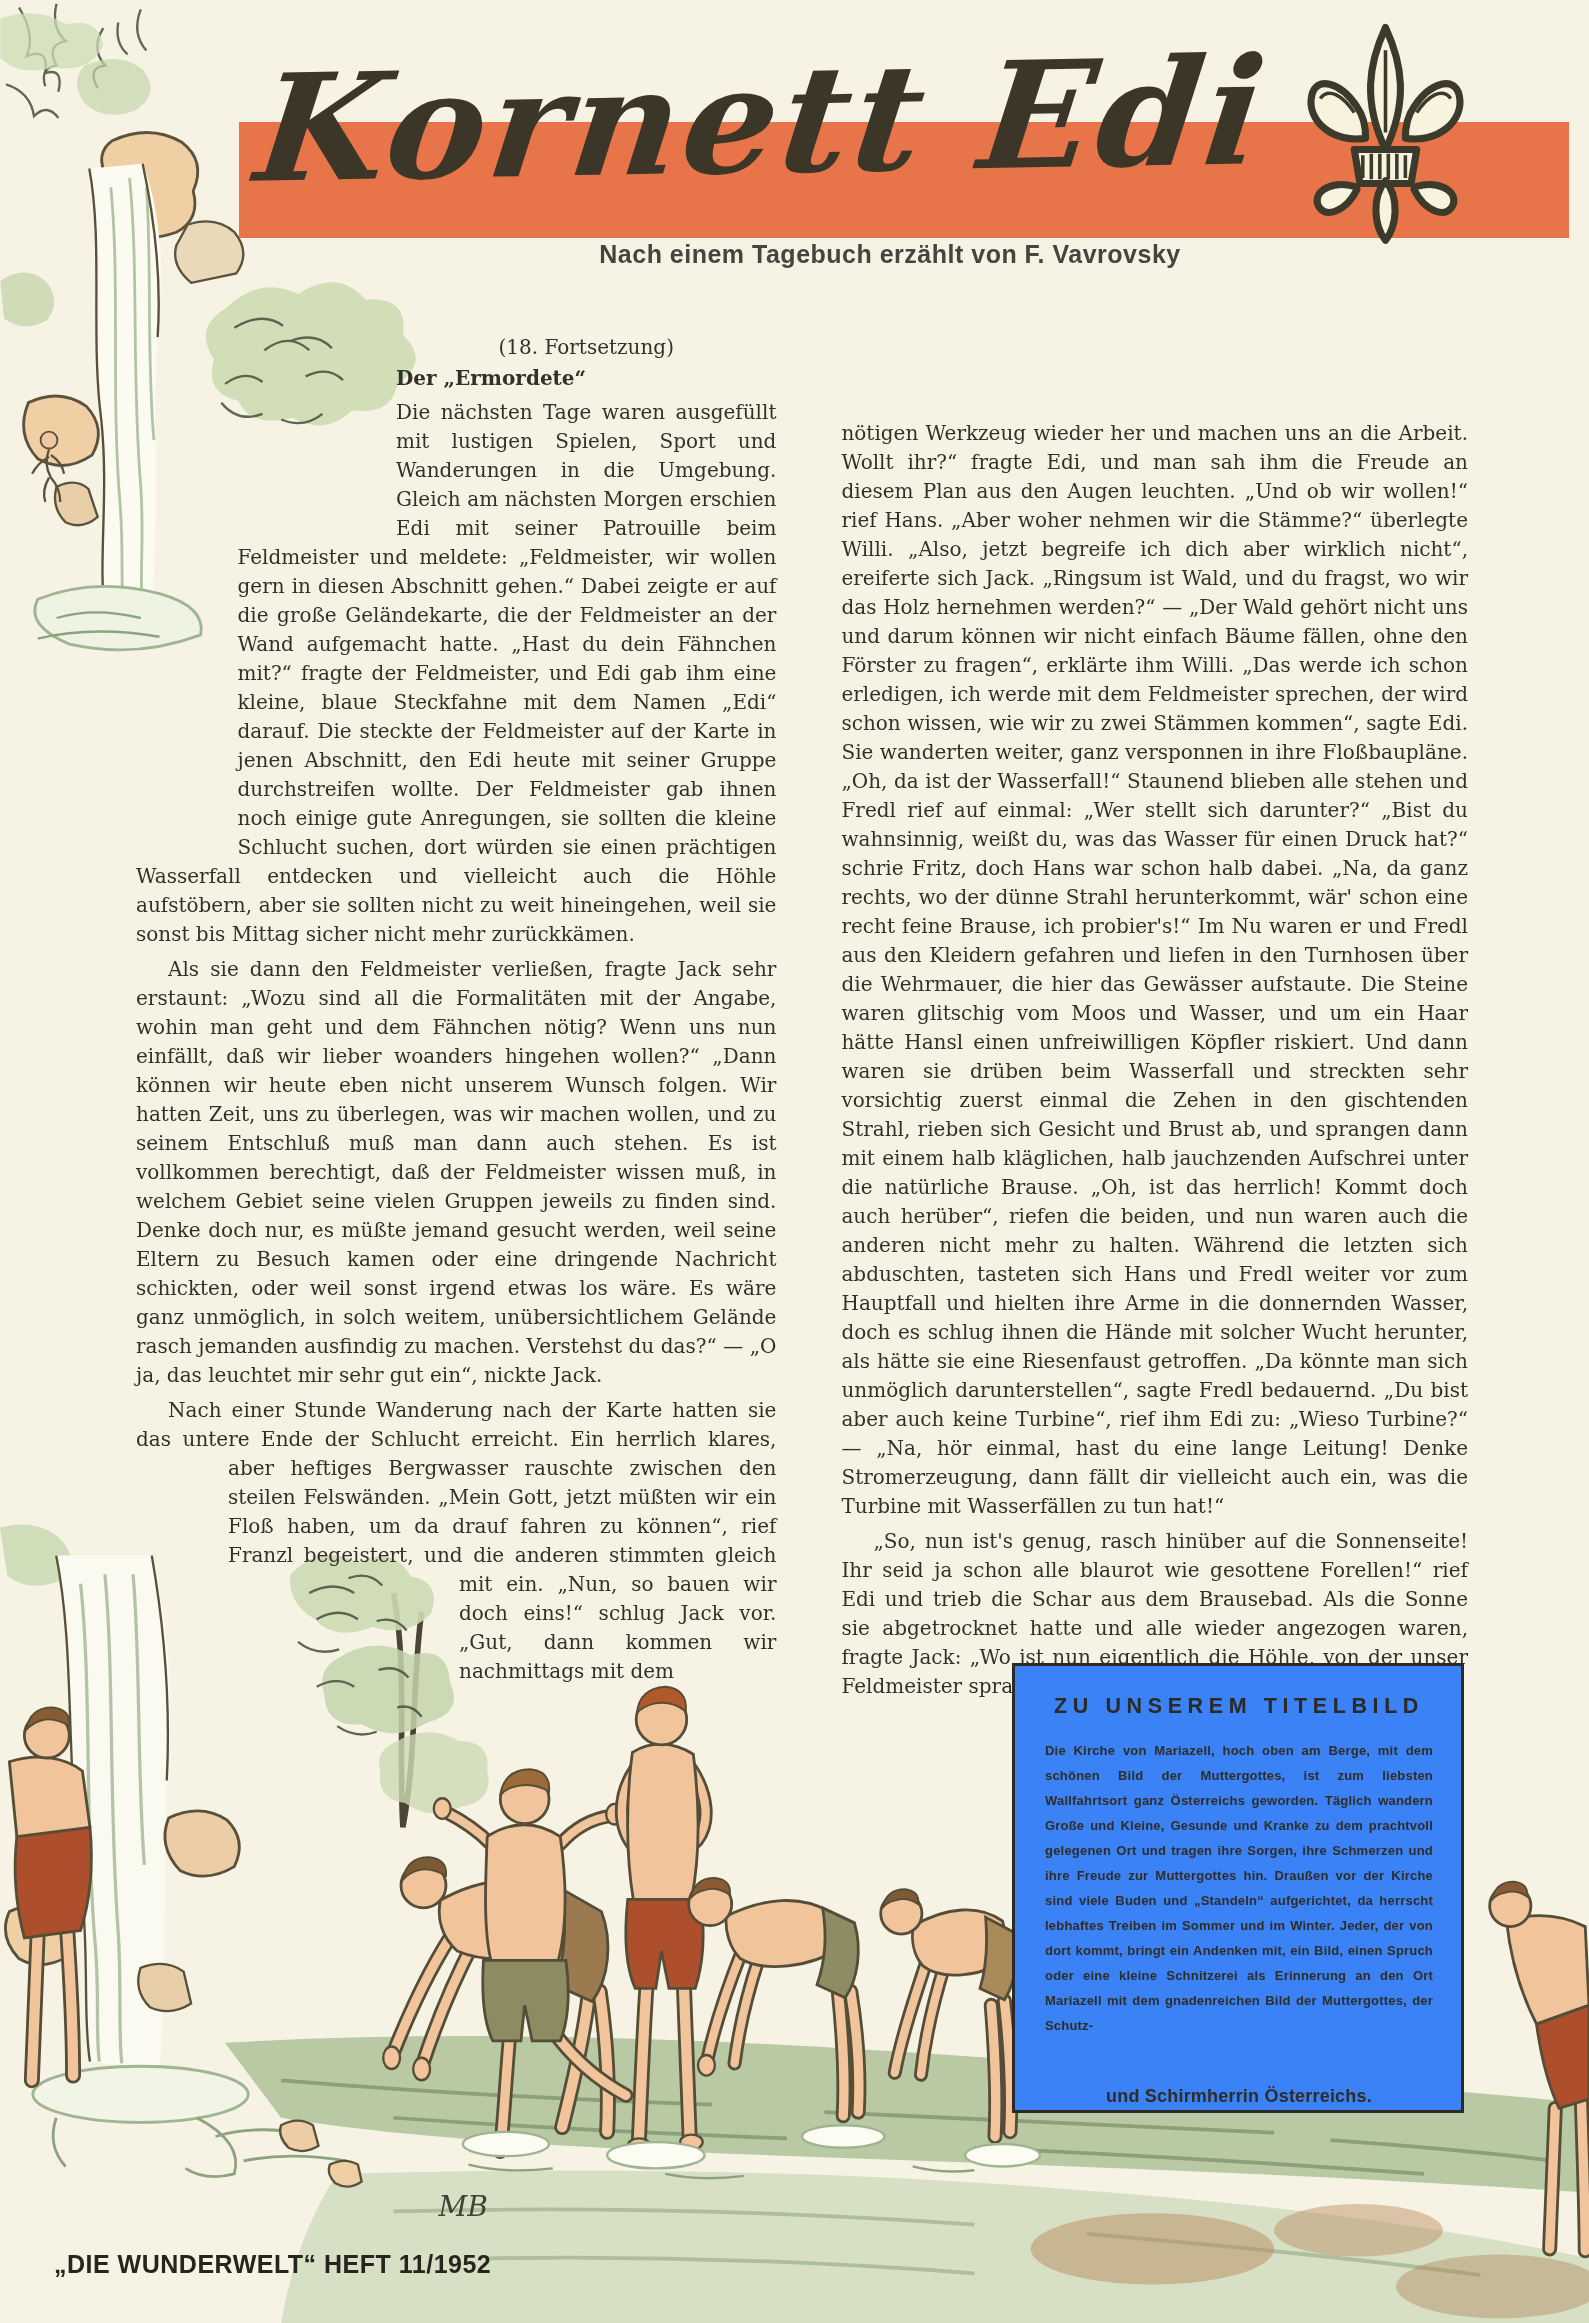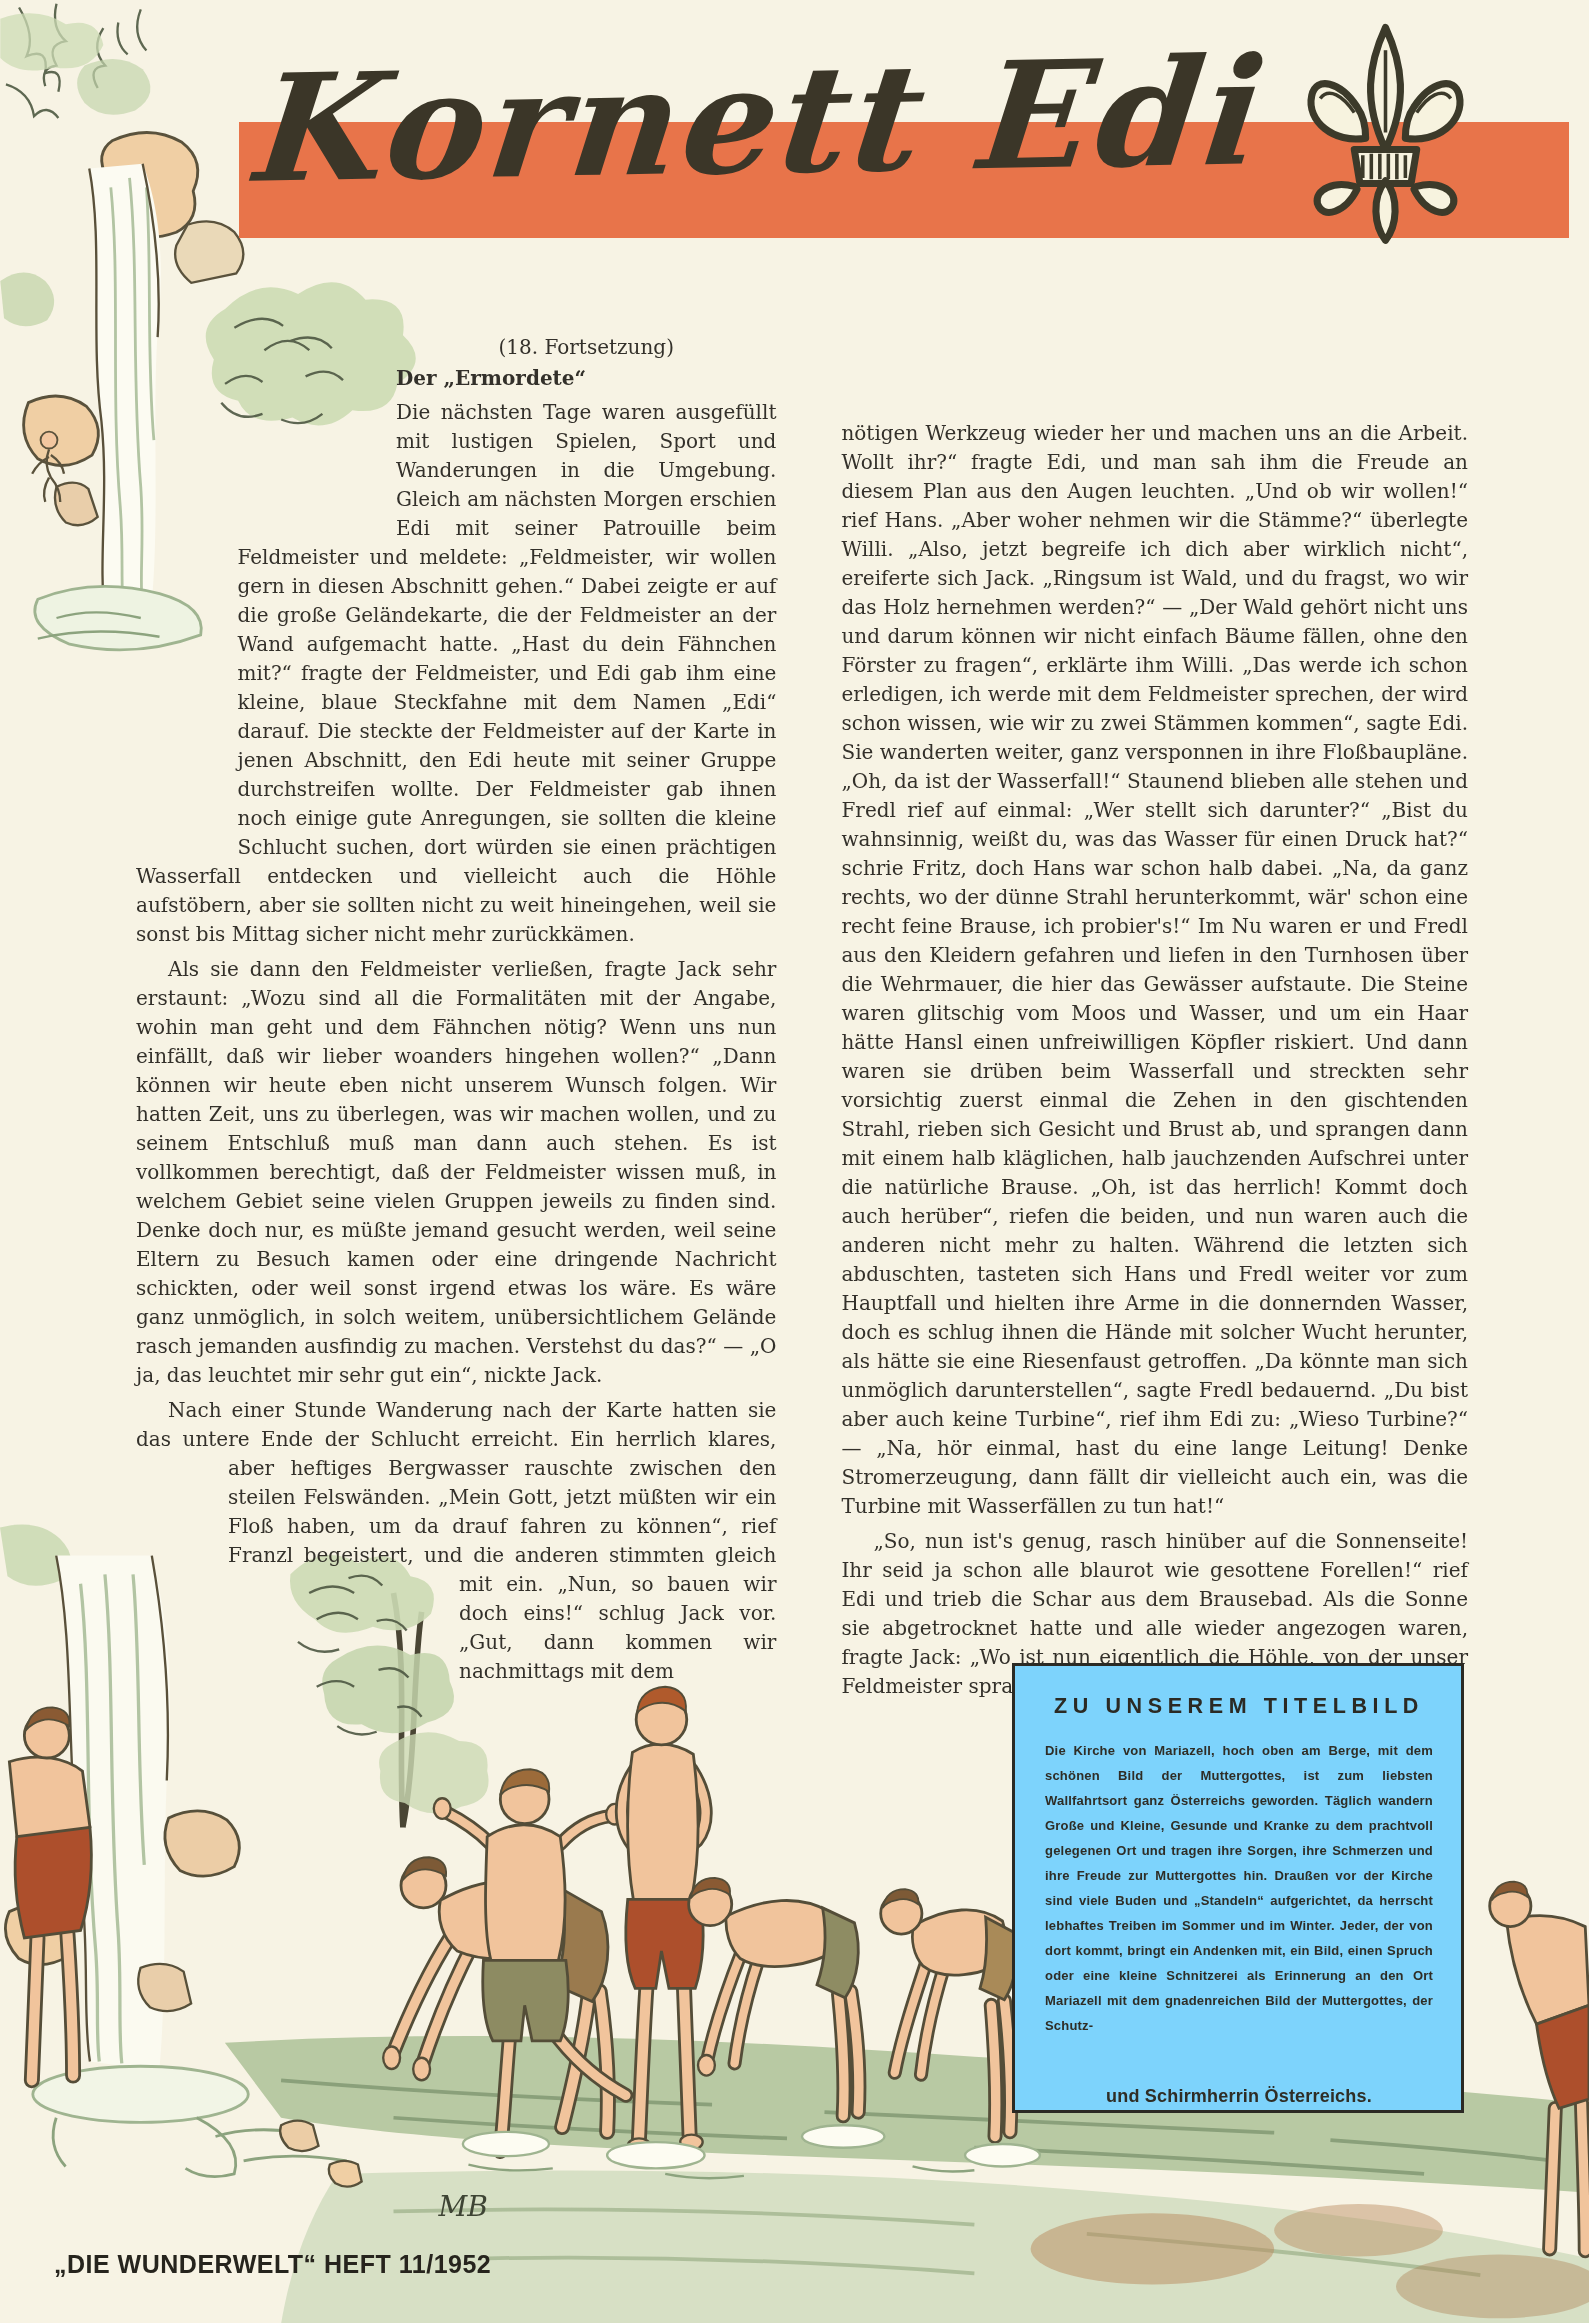--- a/index.html
+++ b/index.html
@@ -55,21 +55,21 @@
     shape-outside:polygon(0 0,260px 0,260px 178px,94px 178px,94px 525px,0 525px);
     shape-margin:7.5px;
   }
   .floatA{float:left;width:92px;height:90px;}
   .floatB{float:left;width:323px;height:187px;}
   
   .titelbild{
     position:absolute;left:1012px;top:1663px;width:452px;height:450px;
     box-sizing:border-box;
     border:3.7px solid #2b2a24;
-    background:#7dd3fc;
+    background:#3b82f6;
     padding:28px 28px 19px 30px;
     z-index:6;
     font-family:"Liberation Sans", sans-serif;
   }
   .titelbild h3{
     margin:0 0 19px 0;text-align:center;
     font-size:21.5px;letter-spacing:5.6px;font-weight:bold;color:#2b2a24;
   }
   .titelbild .box-body{
     margin:0;font-size:13px;line-height:25px;font-weight:bold;
@@ -125,20 +125,21 @@
     </g>
     <path d="M40,640 q60,-24 130,-6 q50,14 44,44 q-70,26 -140,10 q-48,-20 -34,-48 z" fill="#eef3e2" stroke="#9fb490" stroke-width="3"></path>
     <g stroke="#8ca37e" stroke-width="2.5" fill="none">
       <path d="M60,660 q40,-12 90,0 m-110,22 q60,-14 130,-2"></path>
     </g>
     <path d="M0,300 q26,-18 48,0 q18,20 2,42 q-26,14 -46,-2 z" fill="#c6d6ad" opacity=".8"></path>
   </svg>
 
   <div class="banner" style="background:#e8744a;"></div>
   <div class="masthead-title">Kornett Edi</div>
+  <div class="subtitle">Nach einem Tagebuch erzählt von F. Vavrovsky</div>
 
   <svg class="emblem" viewBox="0 0 120 160" role="img">
     <g stroke="#3c3a2a" stroke-width="5" fill="#f7f3df" stroke-linejoin="round">
       <path d="M60,6 C72,32 76,58 60,92 C44,58 48,32 60,6 Z"></path>
       <path d="M46,84 C24,88 4,72 8,54 C11,40 28,44 40,62 C45,69 46,76 46,84 Z"></path>
       <path d="M74,84 C96,88 116,72 112,54 C109,40 92,44 80,62 C75,69 74,76 74,84 Z"></path>
       <path d="M38,92 h44 l-4,24 h-36 z"></path>
       <path d="M40,120 C32,136 16,142 12,130 C10,120 24,114 38,118 Z"></path>
       <path d="M80,120 C88,136 104,142 108,130 C110,120 96,114 82,118 Z"></path>
       <path d="M60,114 C70,126 68,146 60,156 C52,146 50,126 60,114 Z"></path>

